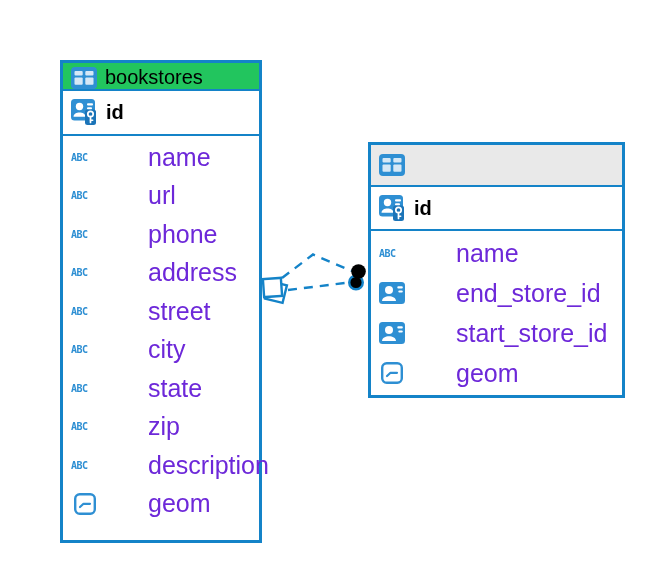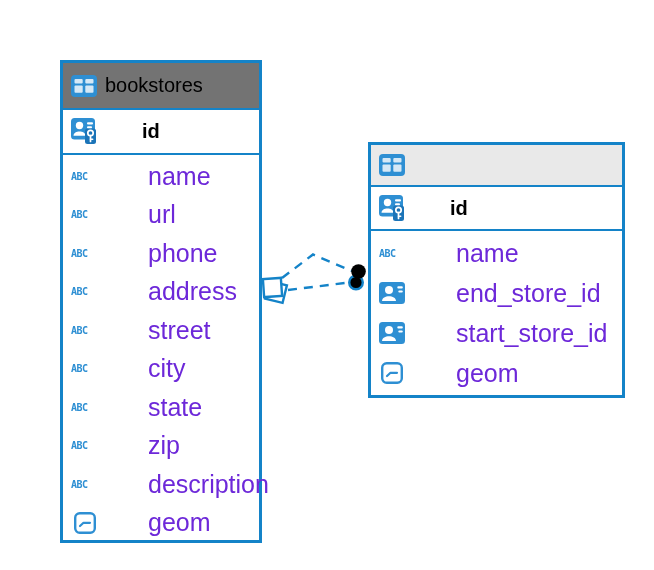--- a/index.html
+++ b/index.html
@@ -23,35 +23,35 @@
   .entity-routes    { left: 368px; top: 142px; width: 257px; height: 256px; }
 
   .thead {
     display: flex;
     align-items: center;
     gap: 8px;
     padding-left: 8px;
     border-bottom: 2px solid #1483C8;
     flex: 0 0 auto;
   }
-  .entity-bookstores .thead { height: 47px; background: #737373; }
+  .entity-bookstores .thead { height: 28px; background: #22c55e; align-items: flex-end; }
   .entity-routes .thead     { height: 42px; background: #E9E9E9; }
   .tname { font-size: 20px; color: #000; white-space: nowrap; }
 
   .pk-row {
     display: flex;
     align-items: center;
     gap: 8px;
     padding-left: 8px;
     border-bottom: 2px solid #1483C8;
     flex: 0 0 auto;
   }
   .entity-bookstores .pk-row { height: 45px; }
   .entity-routes .pk-row     { height: 44px; }
-  .pk-name { font-size: 20px; font-weight: bold; color: #000; margin-left: 36px; }
+  .pk-name { font-size: 20px; font-weight: bold; color: #000; }
 
   .fields { display: flex; flex-direction: column; padding-top: 2px; }
   .field-row {
     display: flex;
     align-items: center;
     gap: 8px;
     padding-left: 8px;
     white-space: nowrap;
   }
   .entity-bookstores .field-row { height: 38.5px; }

